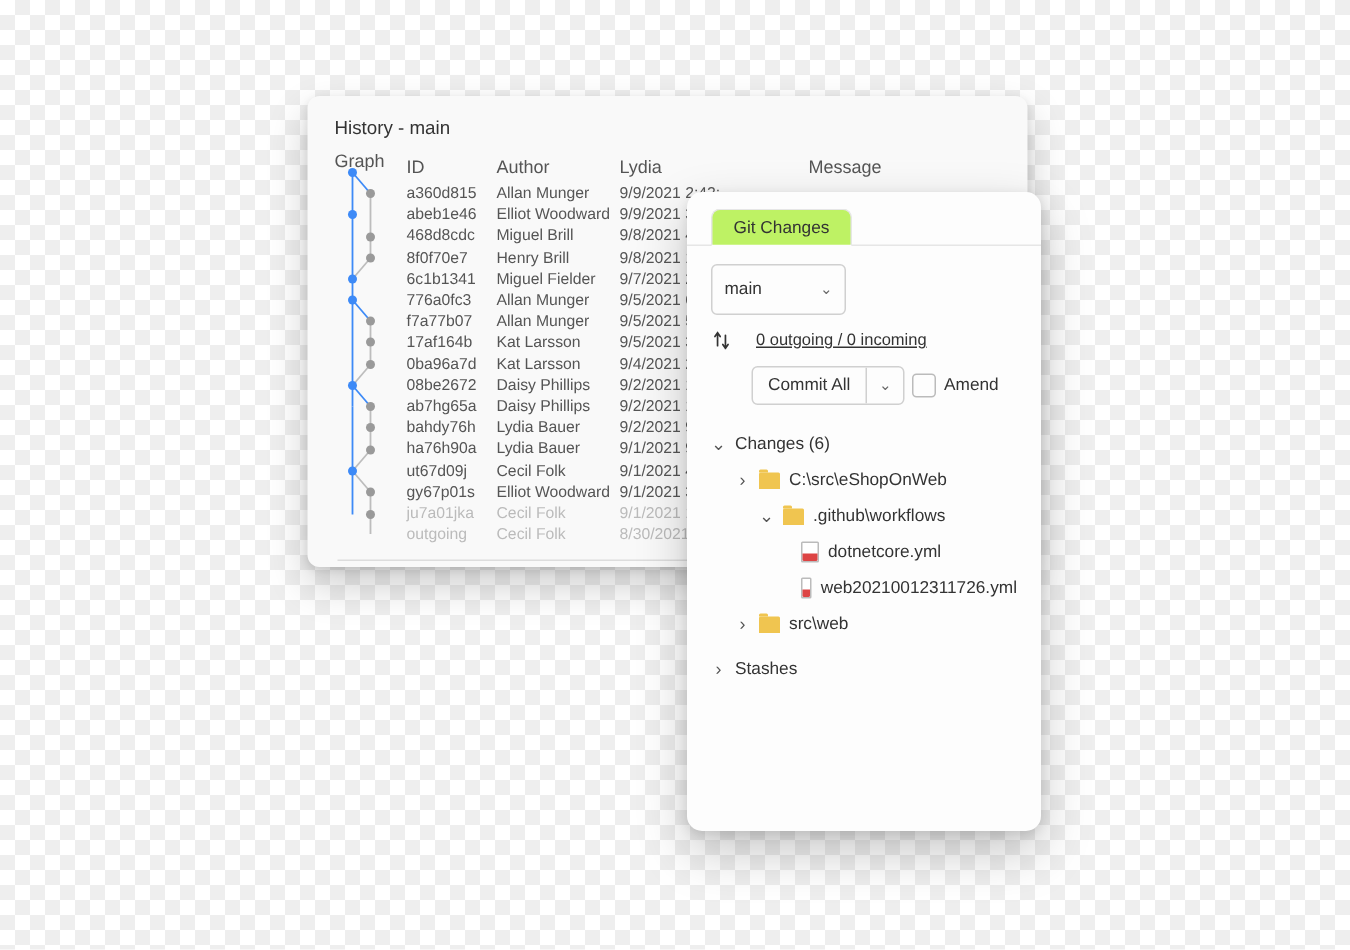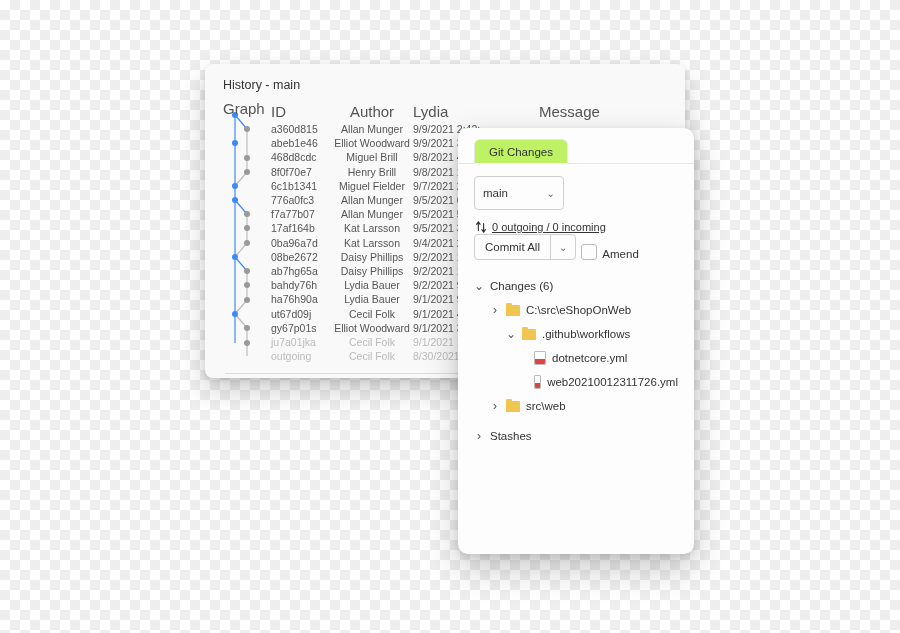--- a/index.html
+++ b/index.html
@@ -37,24 +37,24 @@
     padding: 0 0 0 18px;
     font-size: 10.5px;
     color: #555;
   }
   .hrow {
     display: flex;
     height: 14.2px;
     align-items: center;
     white-space: nowrap;
   }
-  .hhead { color: #555; font-size: 15px; height: 22px; }
+  .hhead { color: #555; font-size: 12px; height: 22px; }
   .col-graph  { width: 48px;  position: relative; height: 100%; }
   .col-id     { width: 60px; }
-  .col-author { width: 82px; text-align: center; }
+  .col-author { width: 82px; }
   .col-date   { width: 86px; }
   .col-msg    { flex: 1; padding-left: 40px; }
   .hhead .col-graph { }
   .dim { color: #bbb; }
 
   
   .graph-svg {
     position: absolute;
     left: 18px; top: 44px;
     width: 48px; height: 260px;
@@ -106,40 +106,41 @@
     border: 1px solid #d0d0d0;
     border-radius: 4px;
     display:flex; align-items:center; justify-content:space-between;
     padding: 16px 8px; font-size:11.5px; color:#333;
     background:#fdfdfd;
     margin-bottom: 10px;
   }
   .chev { font-size:10px; color:#666; }
 
   .sync-row {
-    display:flex; align-items:center; gap:4px;
-    font-size:11px; margin-bottom:0;
+    display:flex; align-items:center; gap:16px;
+    font-size:11px; margin-bottom:10px;
   }
   .sync-row a { color:#333; text-decoration: underline; }
   .swap-icon {
     width:14px; height:14px;
   }
 
   .msg-box {
     border:1px solid #d0d0d0;
     border-radius:4px;
     height:50px;
     padding:6px 8px;
     font-size:10.5px; color:#999;
     margin-bottom:10px;
   }
 
   .commit-row {
-    display:flex; align-items:flex-end; gap:5px;
+    display:flex; align-items:center; gap:5px;
     margin-bottom:14px;
+    margin-left:27px;
   }
   .commit-btn {
     display:flex; align-items:center;
     border:1px solid #d0d0d0;
     border-radius:4px; height:26px;
     overflow:hidden; background:#fdfdfd;
   }
   .commit-btn .main { padding:0 10px; font-size:11.5px; }
   .commit-btn .drop { padding:0 8px; border-left:1px solid #d0d0d0; font-size:10px; color:#666; height:100%; display:flex; align-items:center; }
   .check {

